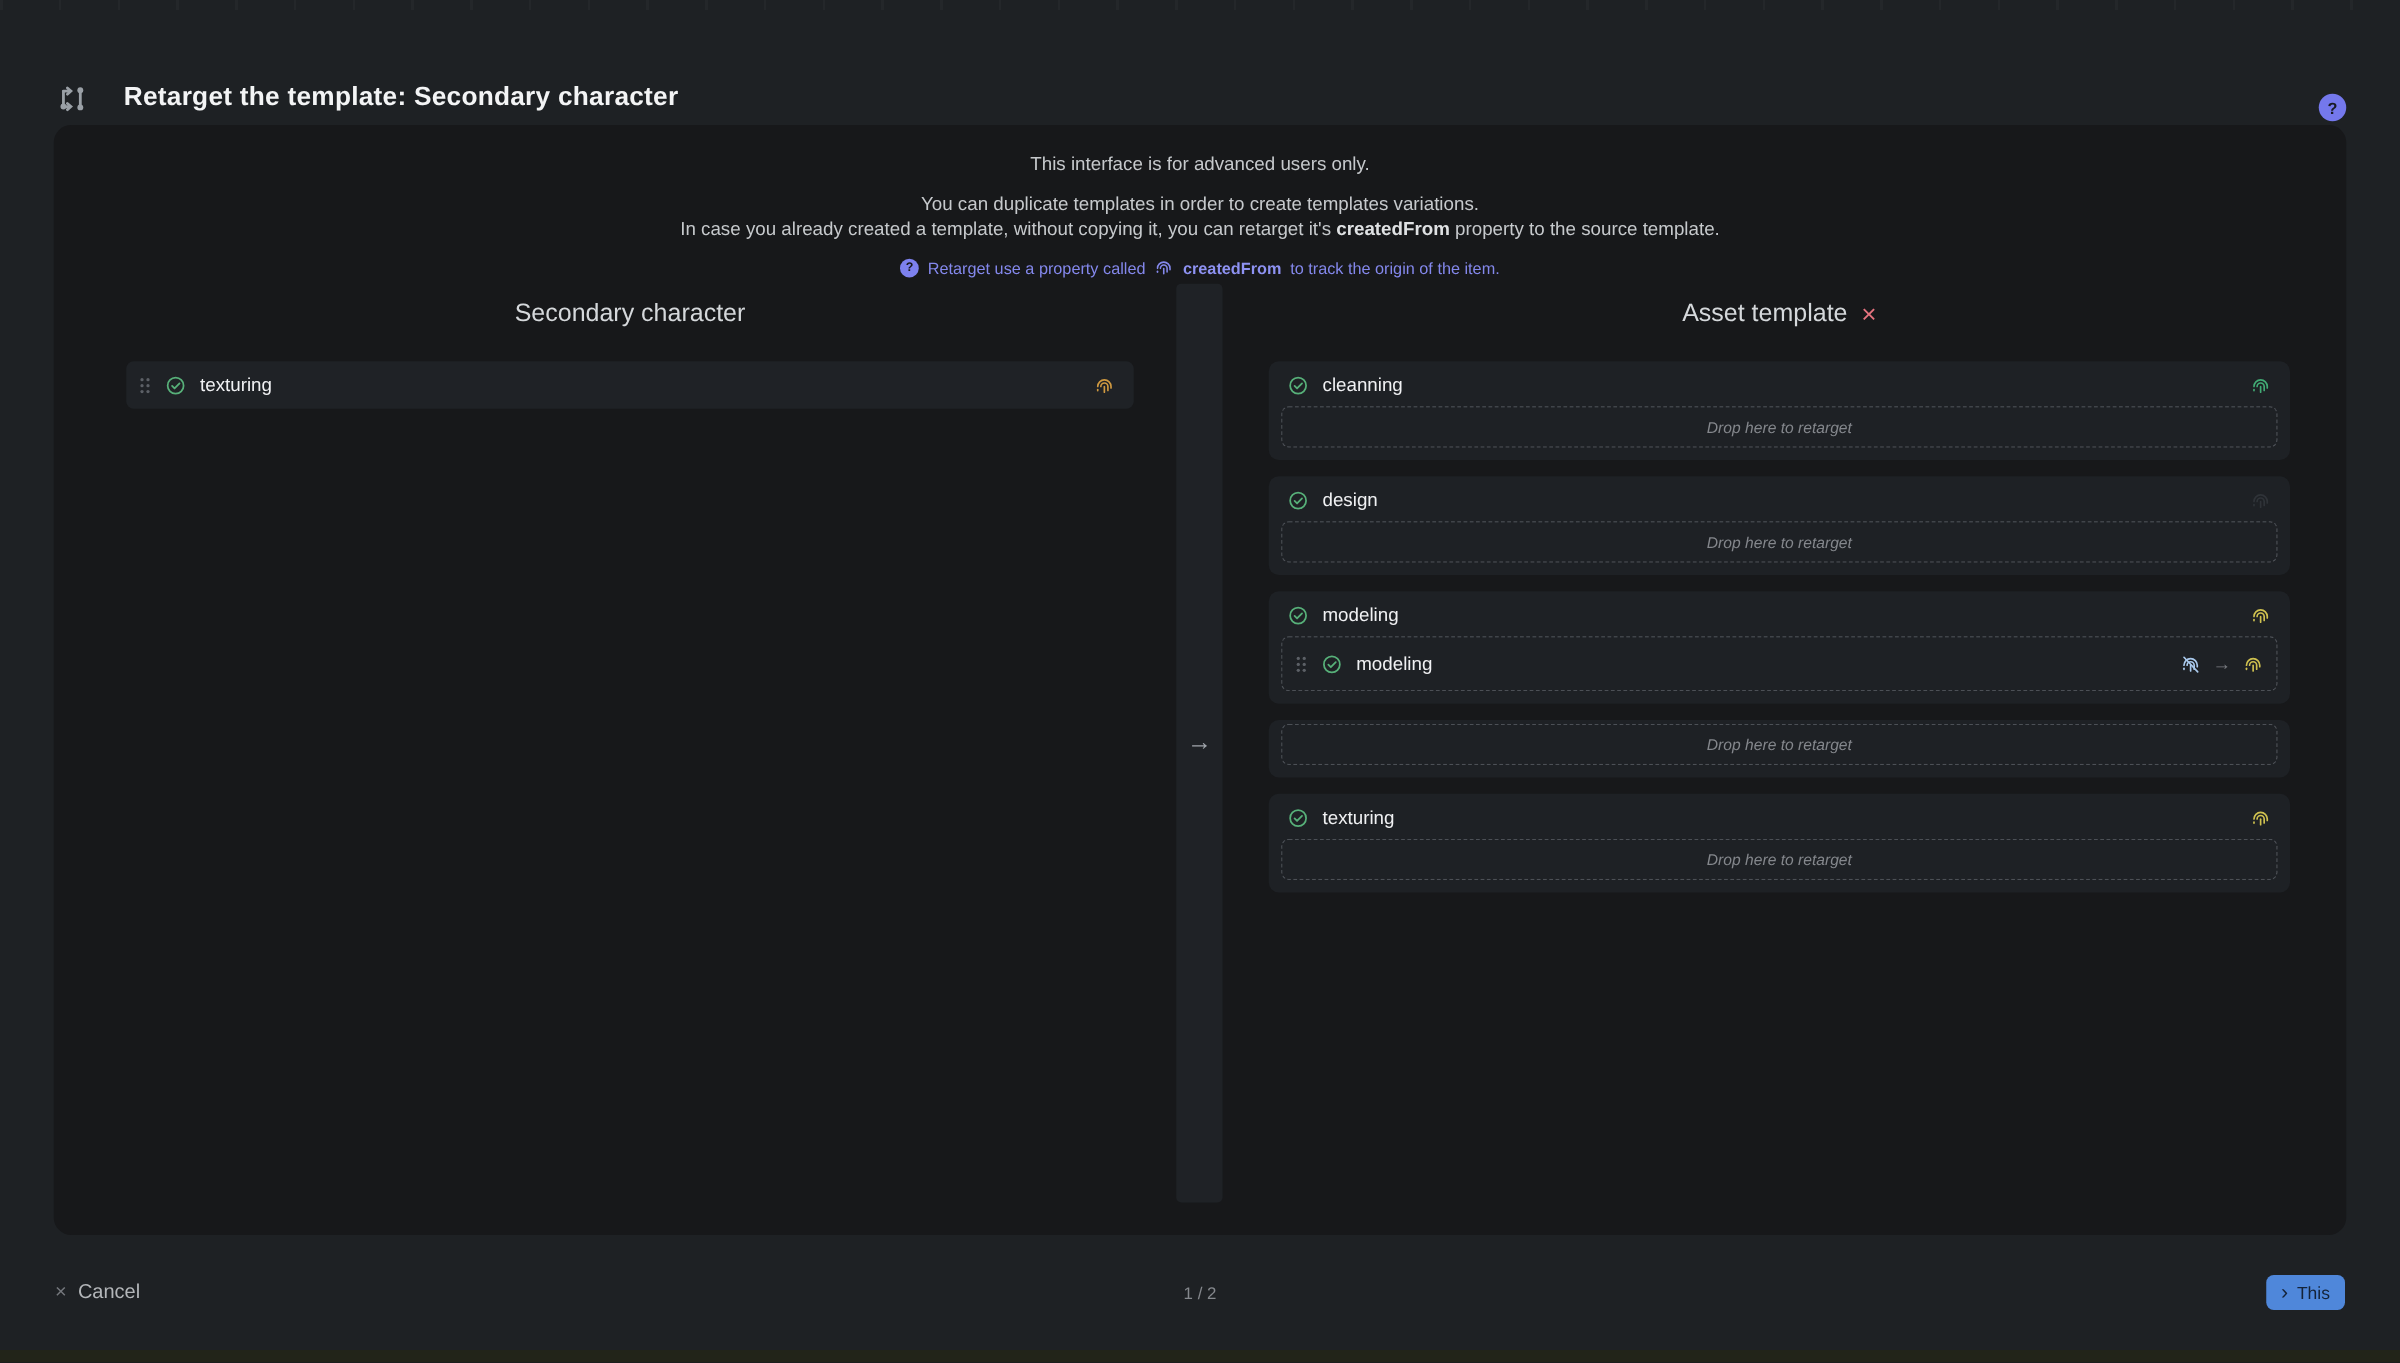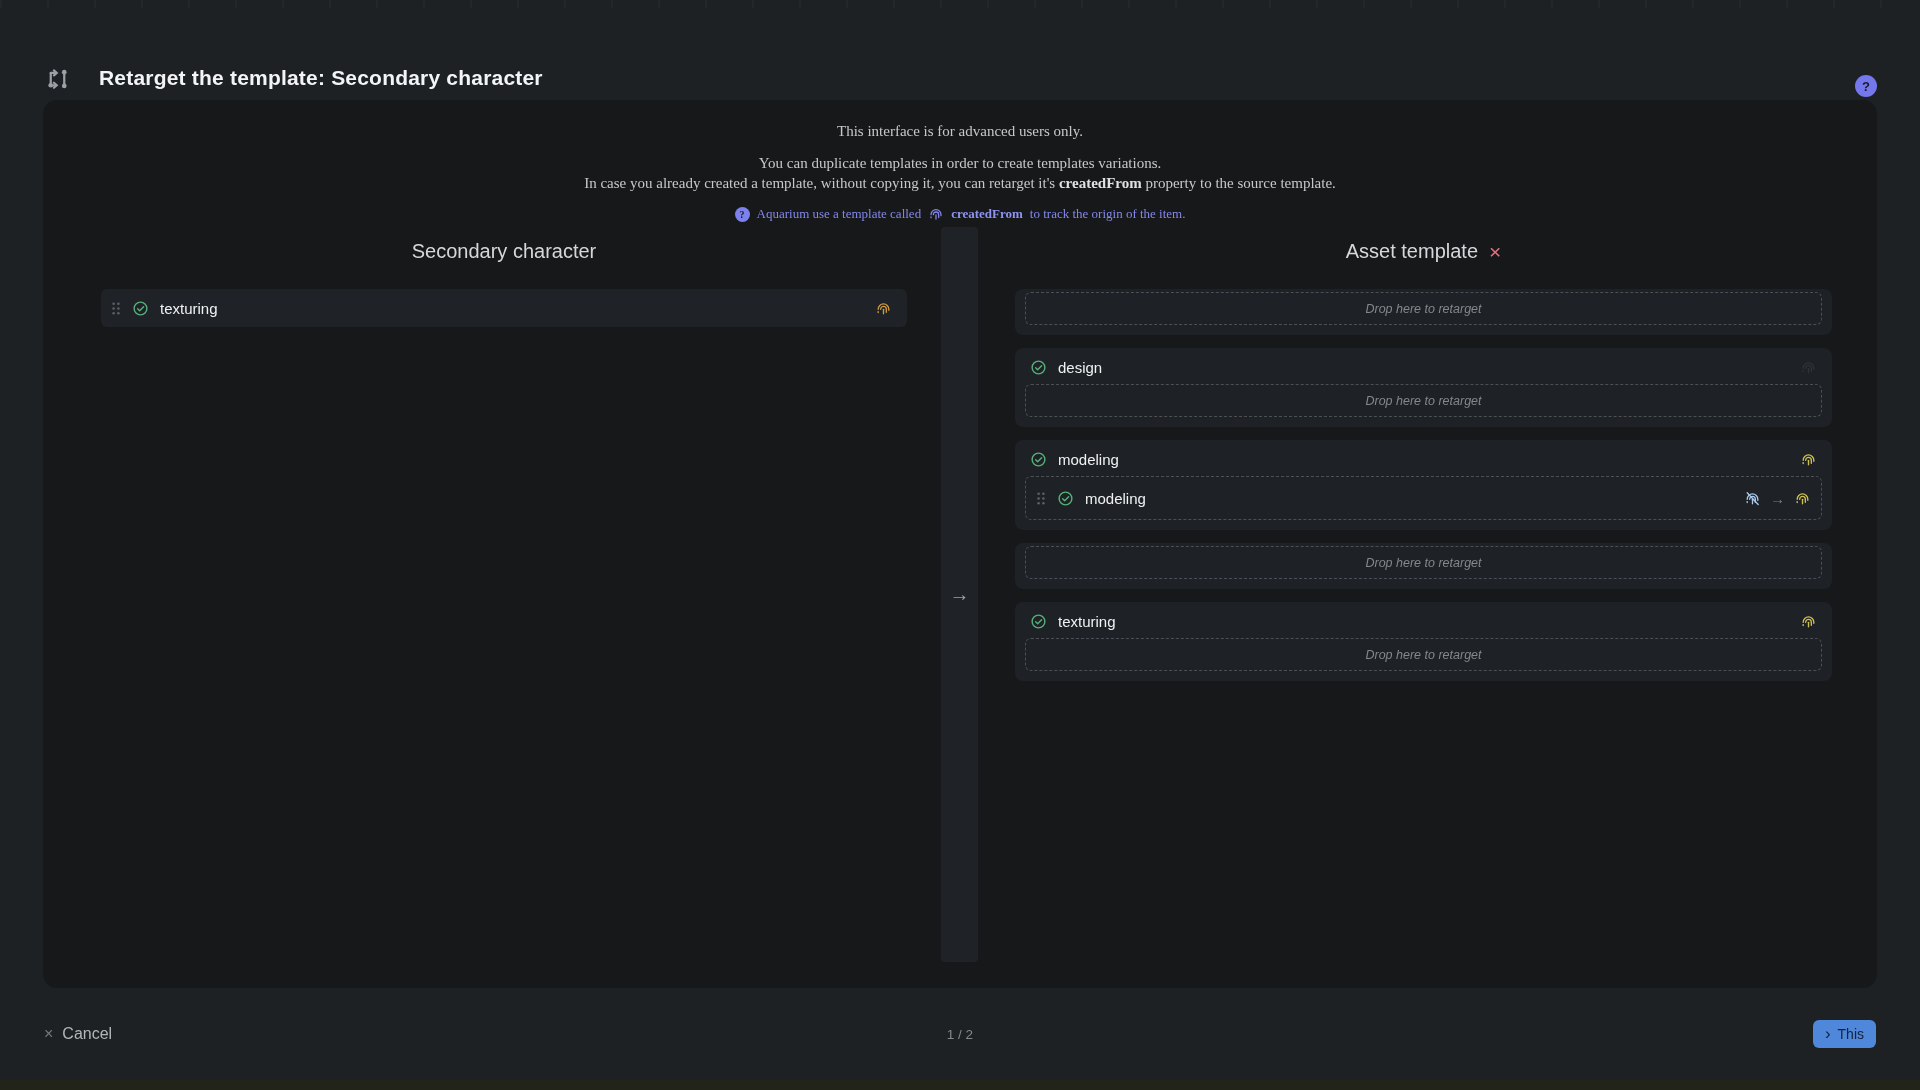--- a/index.html
+++ b/index.html
@@ -37,21 +37,21 @@
     font-size: 13px; font-weight: bold; cursor: pointer;
   }
 
   
   .panel {
     position: absolute; left: 43px; top: 100px;
     width: 1834px; height: 888px;
     background: #17181a; border-radius: 14px;
   }
 
-  .intro { padding-top: 23px; text-align: center; color: #c6c9cc; font-size: 15px; font-family: Liberation Serif, serif; }
+  .intro { padding-top: 23px; text-align: center; color: #c6c9cc; font-size: 15px; }
   .intro .l1 { margin-bottom: 15px; }
   .intro .l2, .intro .l3 { margin-bottom: 3px; }
   .intro b { color: #dfe1e3; }
   .banner {
     margin-top: 11px; display: inline-flex; align-items: center; gap: 7px;
     color: #8488ec; font-size: 13px;
   }
   .banner b { color: #8e92f2; }
   .badge {
     width: 15px; height: 15px; border-radius: 50%; background: #7d81ee;
@@ -190,21 +190,21 @@
 
 <div class="panel">
 
   <div class="intro">
     <div class="l1">This interface is for advanced users only.</div>
     <div class="l2">You can duplicate templates in order to create templates variations.</div>
     <div class="l3"><span>In case you already created a template, without copying it, you can retarget it's </span><b>createdFrom</b><span> property to the source template.</span></div>
     <div>
       <span class="banner">
         <span class="badge">?</span>
-        <span>Aquarium use a template called</span>
+        <span>Retarget use a property called</span>
         <span class="fp">
           <svg viewBox="0 0 24 24" width="16" height="16">
               <use href="#i-fingerprint"></use>
             </svg>
         </span>
         <b>createdFrom</b>
         <span>to track the origin of the item.</span>
       </span>
     </div>
   </div>
@@ -235,20 +235,33 @@
     <span class="arrow">→</span>
   </div>
 
   <div class="target-col">
     <div class="col-title">
       <span>Asset template</span>
       <span class="close-x">×</span>
     </div>
 
     <div class="group">
+      <div class="group-header">
+        <span style="color:#57b079">
+            <svg viewBox="0 0 24 24" width="17" height="17">
+              <use href="#i-check"></use>
+            </svg>
+          </span>
+        <span class="group-label">cleanning</span>
+        <span class="fp ml-auto" style="color: rgb(65, 170, 116);">
+            <svg viewBox="0 0 24 24" width="17" height="17">
+              <use href="#i-fingerprint"></use>
+            </svg>
+          </span>
+      </div>
       <div class="dropzone">
         <span>Drop here to retarget</span>
       </div>
     </div>
 
     <div class="group">
       <div class="group-header">
         <span style="color:#57b079">
             <svg viewBox="0 0 24 24" width="17" height="17">
               <use href="#i-check"></use>

